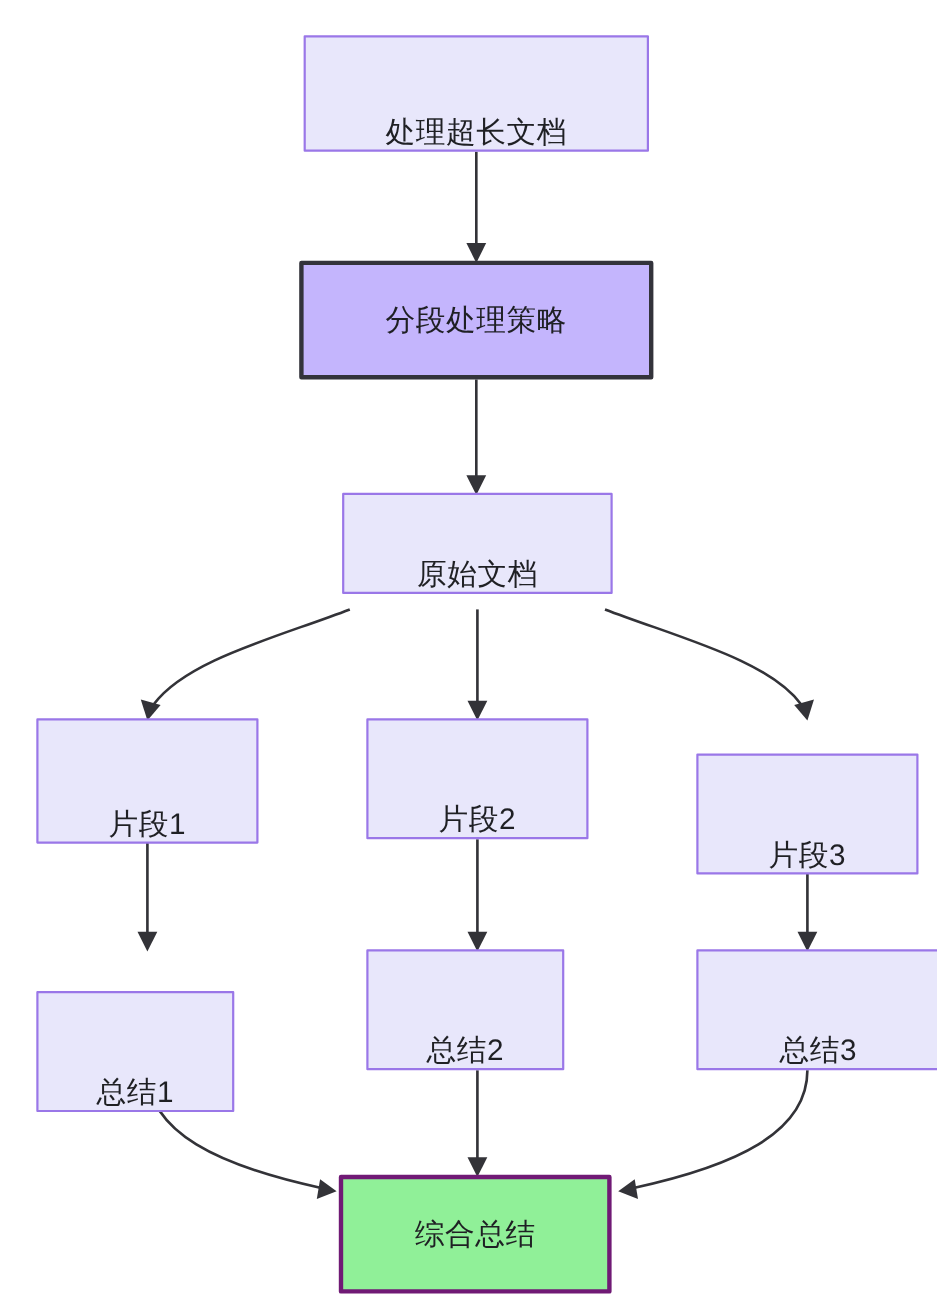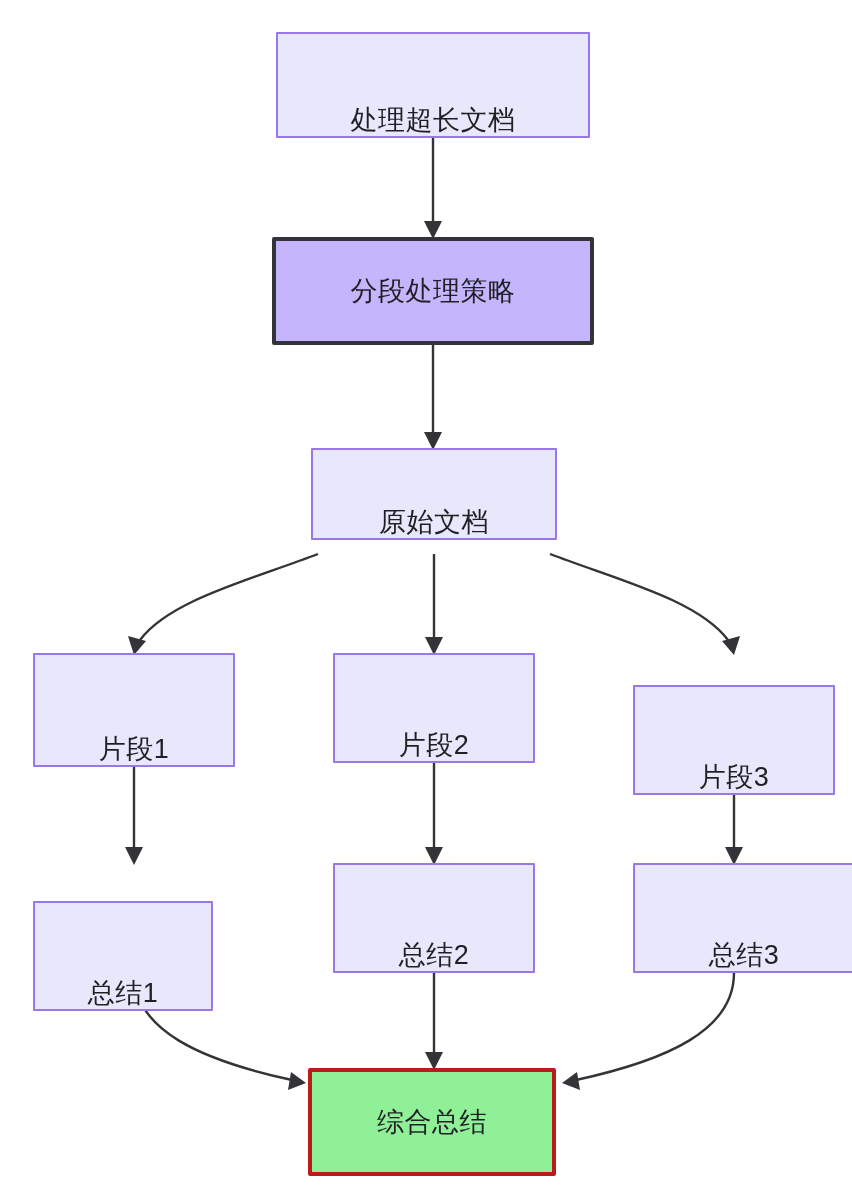--- a/index.html
+++ b/index.html
@@ -49,21 +49,21 @@
     border-radius: 1px;
     align-items: flex-end;
   }
   .node.emphasis {
     background: #c4b5fd;
     border: 4px solid #33333b;
     border-radius: 2px;
   }
   .node.terminal {
     background: #90f098;
-    border: 4px solid #b91c1c;
+    border: 4px solid #701a75;
     border-radius: 2px;
   }
   .node .node-label {
     color: #1f2024;
     font-size: 27px;
     letter-spacing: 0.5px;
   }
   .edge-path {
     fill: none;
     stroke: #333338;
@@ -159,21 +159,21 @@
   </div>
 
   <div class="node plain" style="left:633px; top:653px; width:202px; height:110px;margin-top:32px;">
     <span class="node-label">片段3</span>
   </div>
 
   <div class="node plain" style="left:33px; top:901px; width:180px; height:110px;">
     <span class="node-label">总结1</span>
   </div>
 
-  <div class="node plain" style="left:333px; top:863px; width:202px; height:110px;">
+  <div class="node plain" style="left:333px; top:863px; width:180px; height:110px;">
     <span class="node-label">总结2</span>
   </div>
 
   <div class="node plain" style="left:633px; top:863px; width:222px; height:110px;">
     <span class="node-label">总结3</span>
   </div>
 
   <div class="node terminal" style="left:308px; top:1068px; width:248px; height:108px;">
     <span class="node-label">综合总结</span>
   </div>

